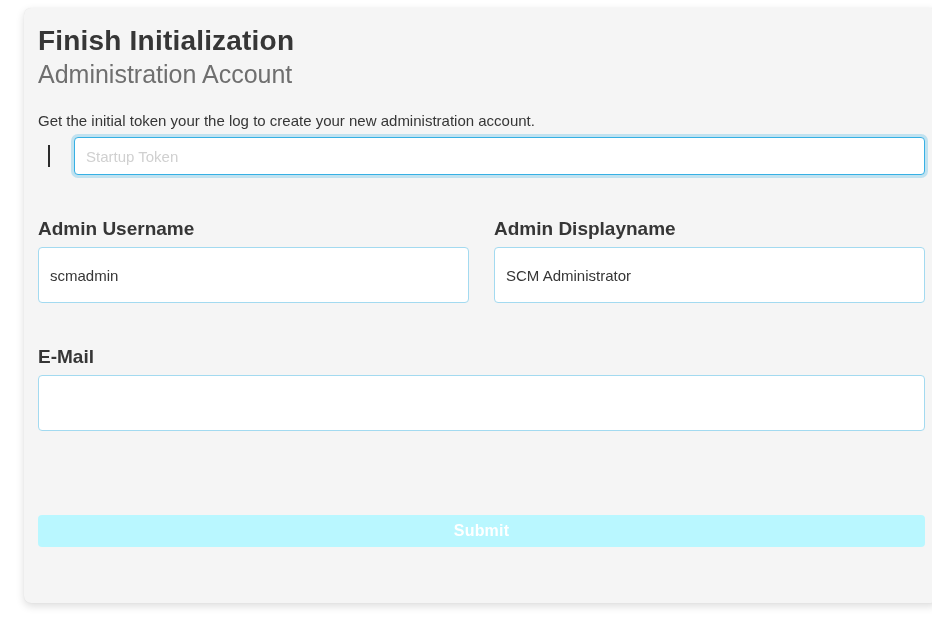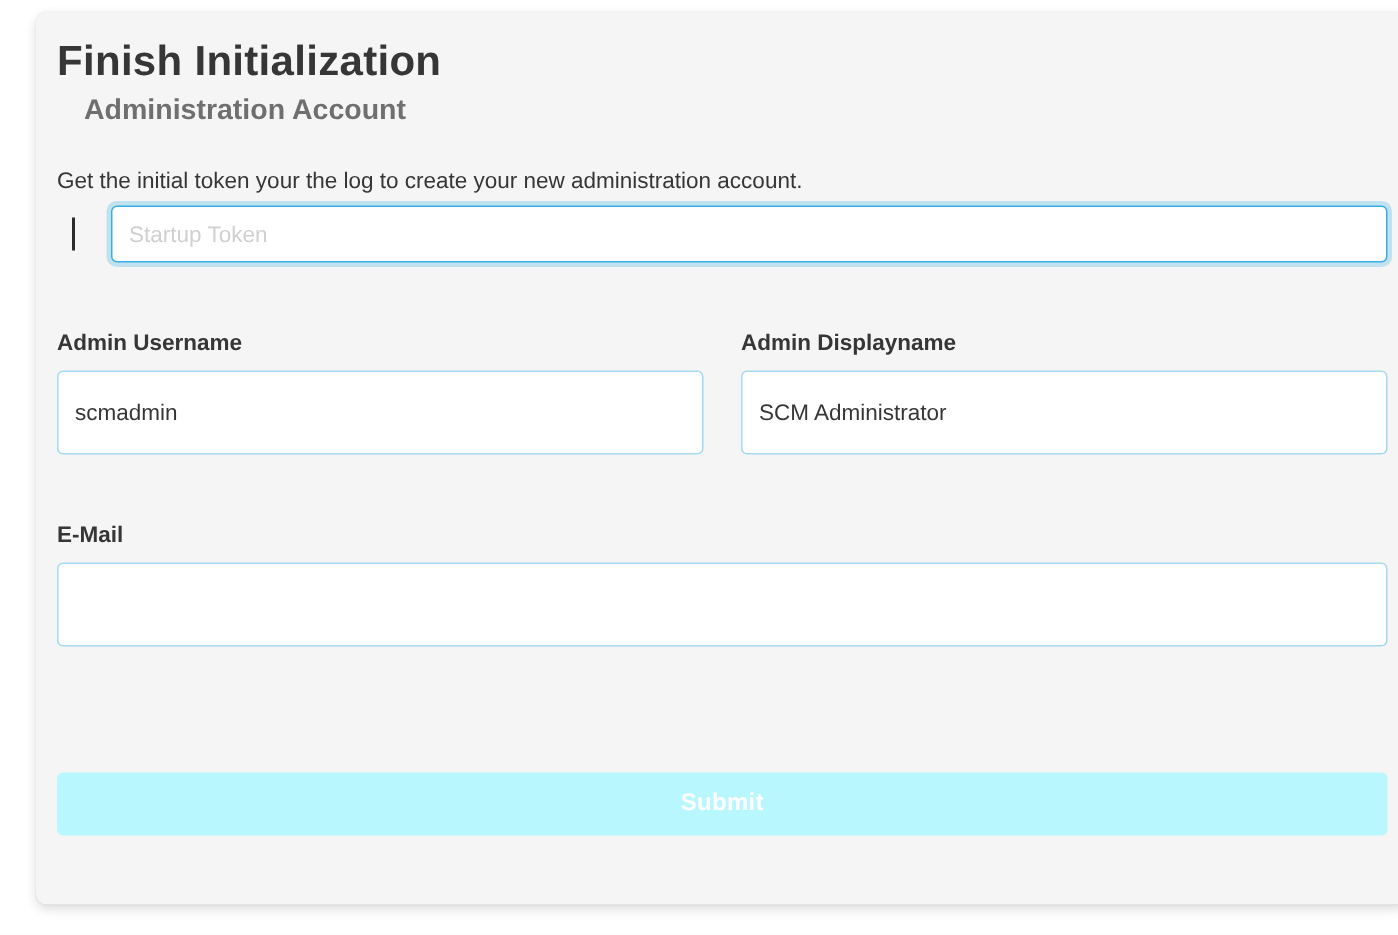--- a/index.html
+++ b/index.html
@@ -32,44 +32,43 @@
     padding:16px 13px 12px 14px;
   }
   .page-title{
     font-size:28px;
     font-weight:bold;
     color:var(--title_text);
     line-height:34px;
     letter-spacing:0.2px;
   }
   .page-subtitle{
-    font-size:19px;
-    font-weight:bold;
+    font-size:25px;
+    font-weight:normal;
     color:var(--subtitle_text);
     line-height:24px;
     margin-top:4px;
-    margin-left:18px;
   }
   .intro{
     font-size:15px;
     line-height:20px;
     margin-top:25px;
     color:var(--body_text);
   }
   .field-group{position:relative;}
   .startup-group{margin-top:6px;padding-left:36px;}
   .section{margin-top:44px;}
   .row{
     display:flex;
     gap:25px;
   }
   .col{flex:1;min-width:0;}
   .field-label{
     display:block;
-    font-size:15px;
+    font-size:19px;
     font-weight:bold;
     color:var(--title_text);
     line-height:20px;
     margin-bottom:8px;
   }
   .text-input{
     display:block;
     width:100%;
     height:56px;
     background:#ffffff;
@@ -89,21 +88,21 @@
   }
   .caret{
     position:absolute;
     left:10px;top:8px;
     width:1.5px;height:22px;
     background:#2b2b2b;
   }
   .submit-button{
     display:block;
     width:100%;
-    height:42px;
+    height:32px;
     margin-top:40px;
     background:var(--submit_background);
     color:var(--submit_text);
     border:none;
     border-radius:4px;
     font-size:16px;
     font-weight:bold;
     font-family:"Liberation Sans","DejaVu Sans",sans-serif;
     cursor:not-allowed;
     letter-spacing:0.2px;

